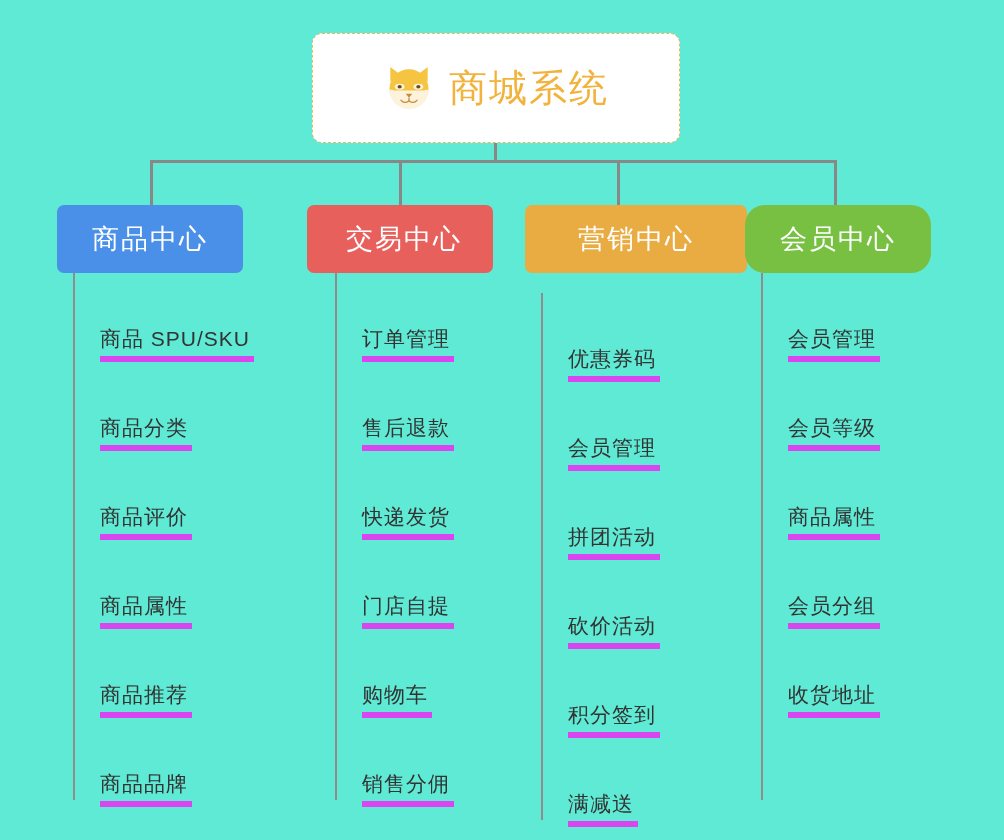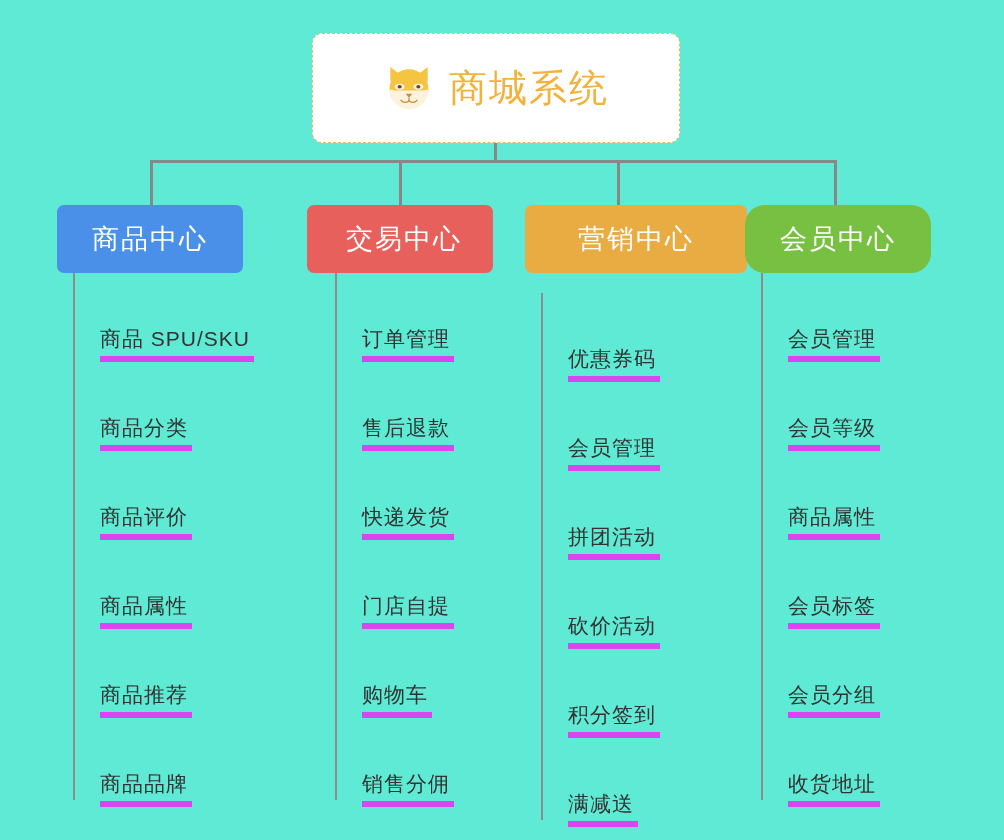--- a/index.html
+++ b/index.html
@@ -248,23 +248,20 @@
         <div class="leaf">
           <div class="leaf-inner"><span class="leaf-label">会员管理</span></div>
         </div>
         <div class="leaf">
           <div class="leaf-inner"><span class="leaf-label">会员等级</span></div>
         </div>
         <div class="leaf">
           <div class="leaf-inner"><span class="leaf-label">商品属性</span></div>
         </div>
         <div class="leaf">
-          <div class="leaf-inner"><span class="leaf-label">会员标签</span></div>
-        </div>
-        <div class="leaf">
           <div class="leaf-inner"><span class="leaf-label">会员分组</span></div>
         </div>
         <div class="leaf">
           <div class="leaf-inner"><span class="leaf-label">收货地址</span></div>
         </div>
       </div>
   </div>
 
 </div>
 

